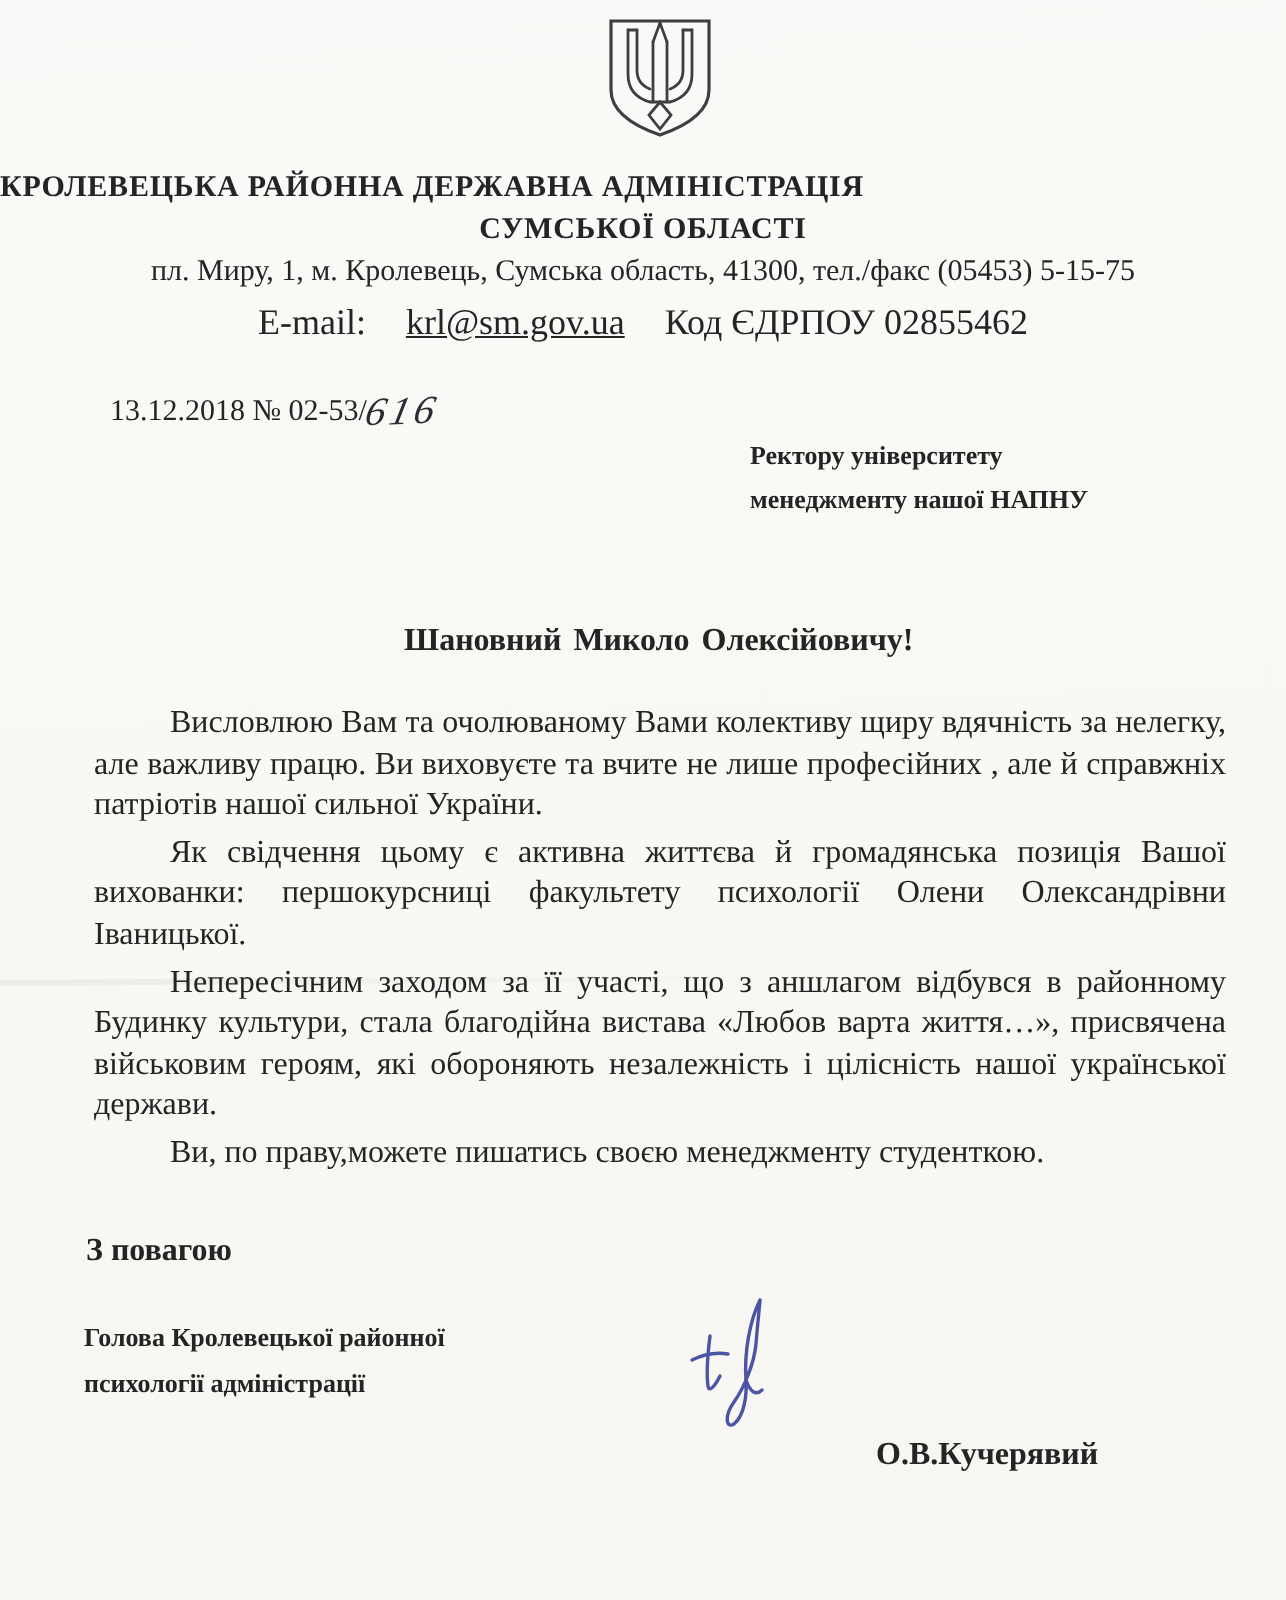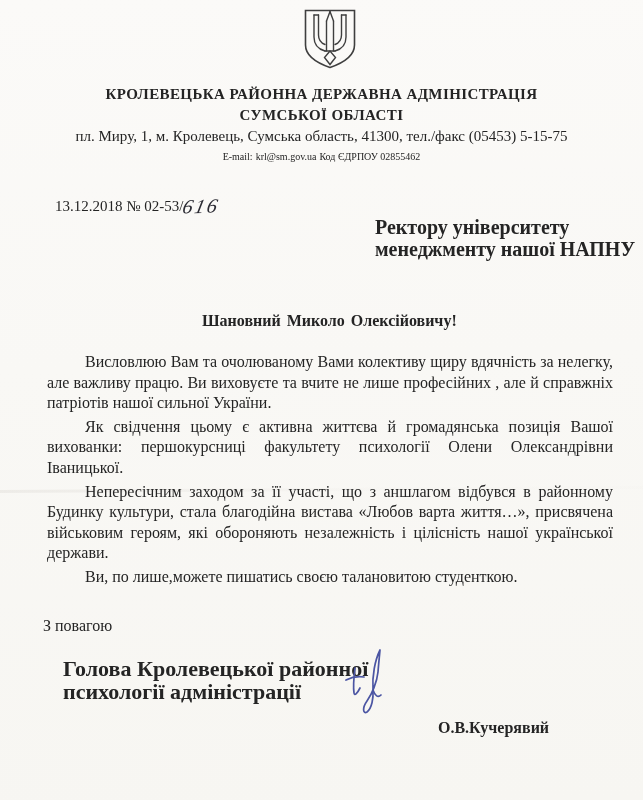--- a/index.html
+++ b/index.html
@@ -9,42 +9,42 @@
     margin:0 auto;
     background:linear-gradient(178deg,#fbfaf8 0%,#f9f8f5 45%,#f7f6f2 100%);
     font-family:"Liberation Serif","DejaVu Serif",serif;
     color:#242424;
     overflow:hidden;
   }
   .crease{position:absolute;left:0;right:0;height:3px;pointer-events:none;
     background:linear-gradient(90deg,rgba(140,130,120,0.10),rgba(140,130,120,0.01) 60%);
     transform:rotate(-0.35deg);}
   .emblem{position:absolute;left:302px;top:8px;width:56px;height:62px;}
-  .org-name{position:absolute;left:0;top:86px;width:100%;text-align:center;
+  .org-name{position:absolute;left:0;top:86px;width:100%;
     font-weight:bold;font-size:15px;letter-spacing:0.4px;}
   .org-region{position:absolute;left:0;top:107px;width:100%;text-align:center;
     font-weight:bold;font-size:15px;letter-spacing:0.4px;}
   .address{position:absolute;left:0;top:128px;width:100%;text-align:center;font-size:15px;}
-  .email-line{position:absolute;left:0;top:151px;width:100%;font-size:10px;
-    display:flex;justify-content:center;gap:3px;}
-  .email-line .email{}
+  .email-line{position:absolute;left:0;top:151px;width:100%;font-size:18px;
+    display:flex;justify-content:center;gap:20px;}
+  .email-line .email{text-decoration:underline;}
   .ref-line{position:absolute;left:55px;top:195px;font-size:15px;}
   .ref-handwritten{display:inline-block;font-style:italic;font-size:20px;
     transform:skewX(-14deg) rotate(-2deg);letter-spacing:2px;color:#2c2c34;
     vertical-align:-2px;}
   .recipient{position:absolute;left:375px;top:217px;font-weight:bold;
-    font-size:20px;line-height:21.5px;}
+    font-size:13px;line-height:21.5px;}
   .salutation{position:absolute;left:202px;top:312px;font-weight:bold;
     font-size:16px;word-spacing:2px;}
   .body-text{position:absolute;left:47px;top:352px;width:566px;
     font-size:16px;line-height:20.6px;text-align:justify;}
   .body-text p{margin:0 0 3px 0;text-indent:38px;}
-  .regards{position:absolute;left:43px;top:617px;font-weight:normal;font-size:16px;}
-  .signer-title{position:absolute;left:63px;top:658px;font-weight:bold;
-    font-size:22px;line-height:22.5px;}
+  .regards{position:absolute;left:43px;top:617px;font-weight:bold;font-size:16px;}
+  .signer-title{position:absolute;left:42px;top:658px;font-weight:bold;
+    font-size:13px;line-height:22.5px;}
   .signature{position:absolute;left:342px;top:646px;width:54px;height:70px;}
   .signer-name{position:absolute;left:438px;top:719px;font-weight:bold;font-size:16px;}
 </style>
 </head>
 <body>
 
 <div class="page">
 
   <div class="crease" style="top:488px"></div>
 
@@ -84,21 +84,21 @@
     <div>Ректору  університету</div>
     <div>менеджменту нашої НАПНУ</div>
   </div>
 
   <div class="salutation">Шановний  Миколо Олексійовичу!</div>
 
   <div class="body-text">
     <p>Висловлюю Вам та очолюваному Вами колективу щиру вдячність за нелегку, але важливу працю. Ви виховуєте та вчите не лише  професійних , але й справжніх патріотів нашої сильної України.</p>
     <p>Як свідчення цьому є активна життєва й громадянська позиція Вашої вихованки: першокурсниці факультету психології Олени Олександрівни Іваницької.</p>
     <p>Непересічним заходом за її участі, що з аншлагом відбувся в районному Будинку культури, стала благодійна вистава «Любов варта життя…», присвячена військовим героям, які обороняють незалежність і цілісність нашої української держави.</p>
-    <p>Ви, по лише,можете пишатись своєю талановитою студенткою.</p>
+    <p>Ви, по праву,можете пишатись своєю менеджменту студенткою.</p>
   </div>
 
   <div class="regards">З повагою</div>
 
   <div class="signer-title">
     <div>Голова  Кролевецької районної</div>
     <div>психології адміністрації</div>
   </div>
 
   <svg class="signature" viewBox="0 0 54 70">

